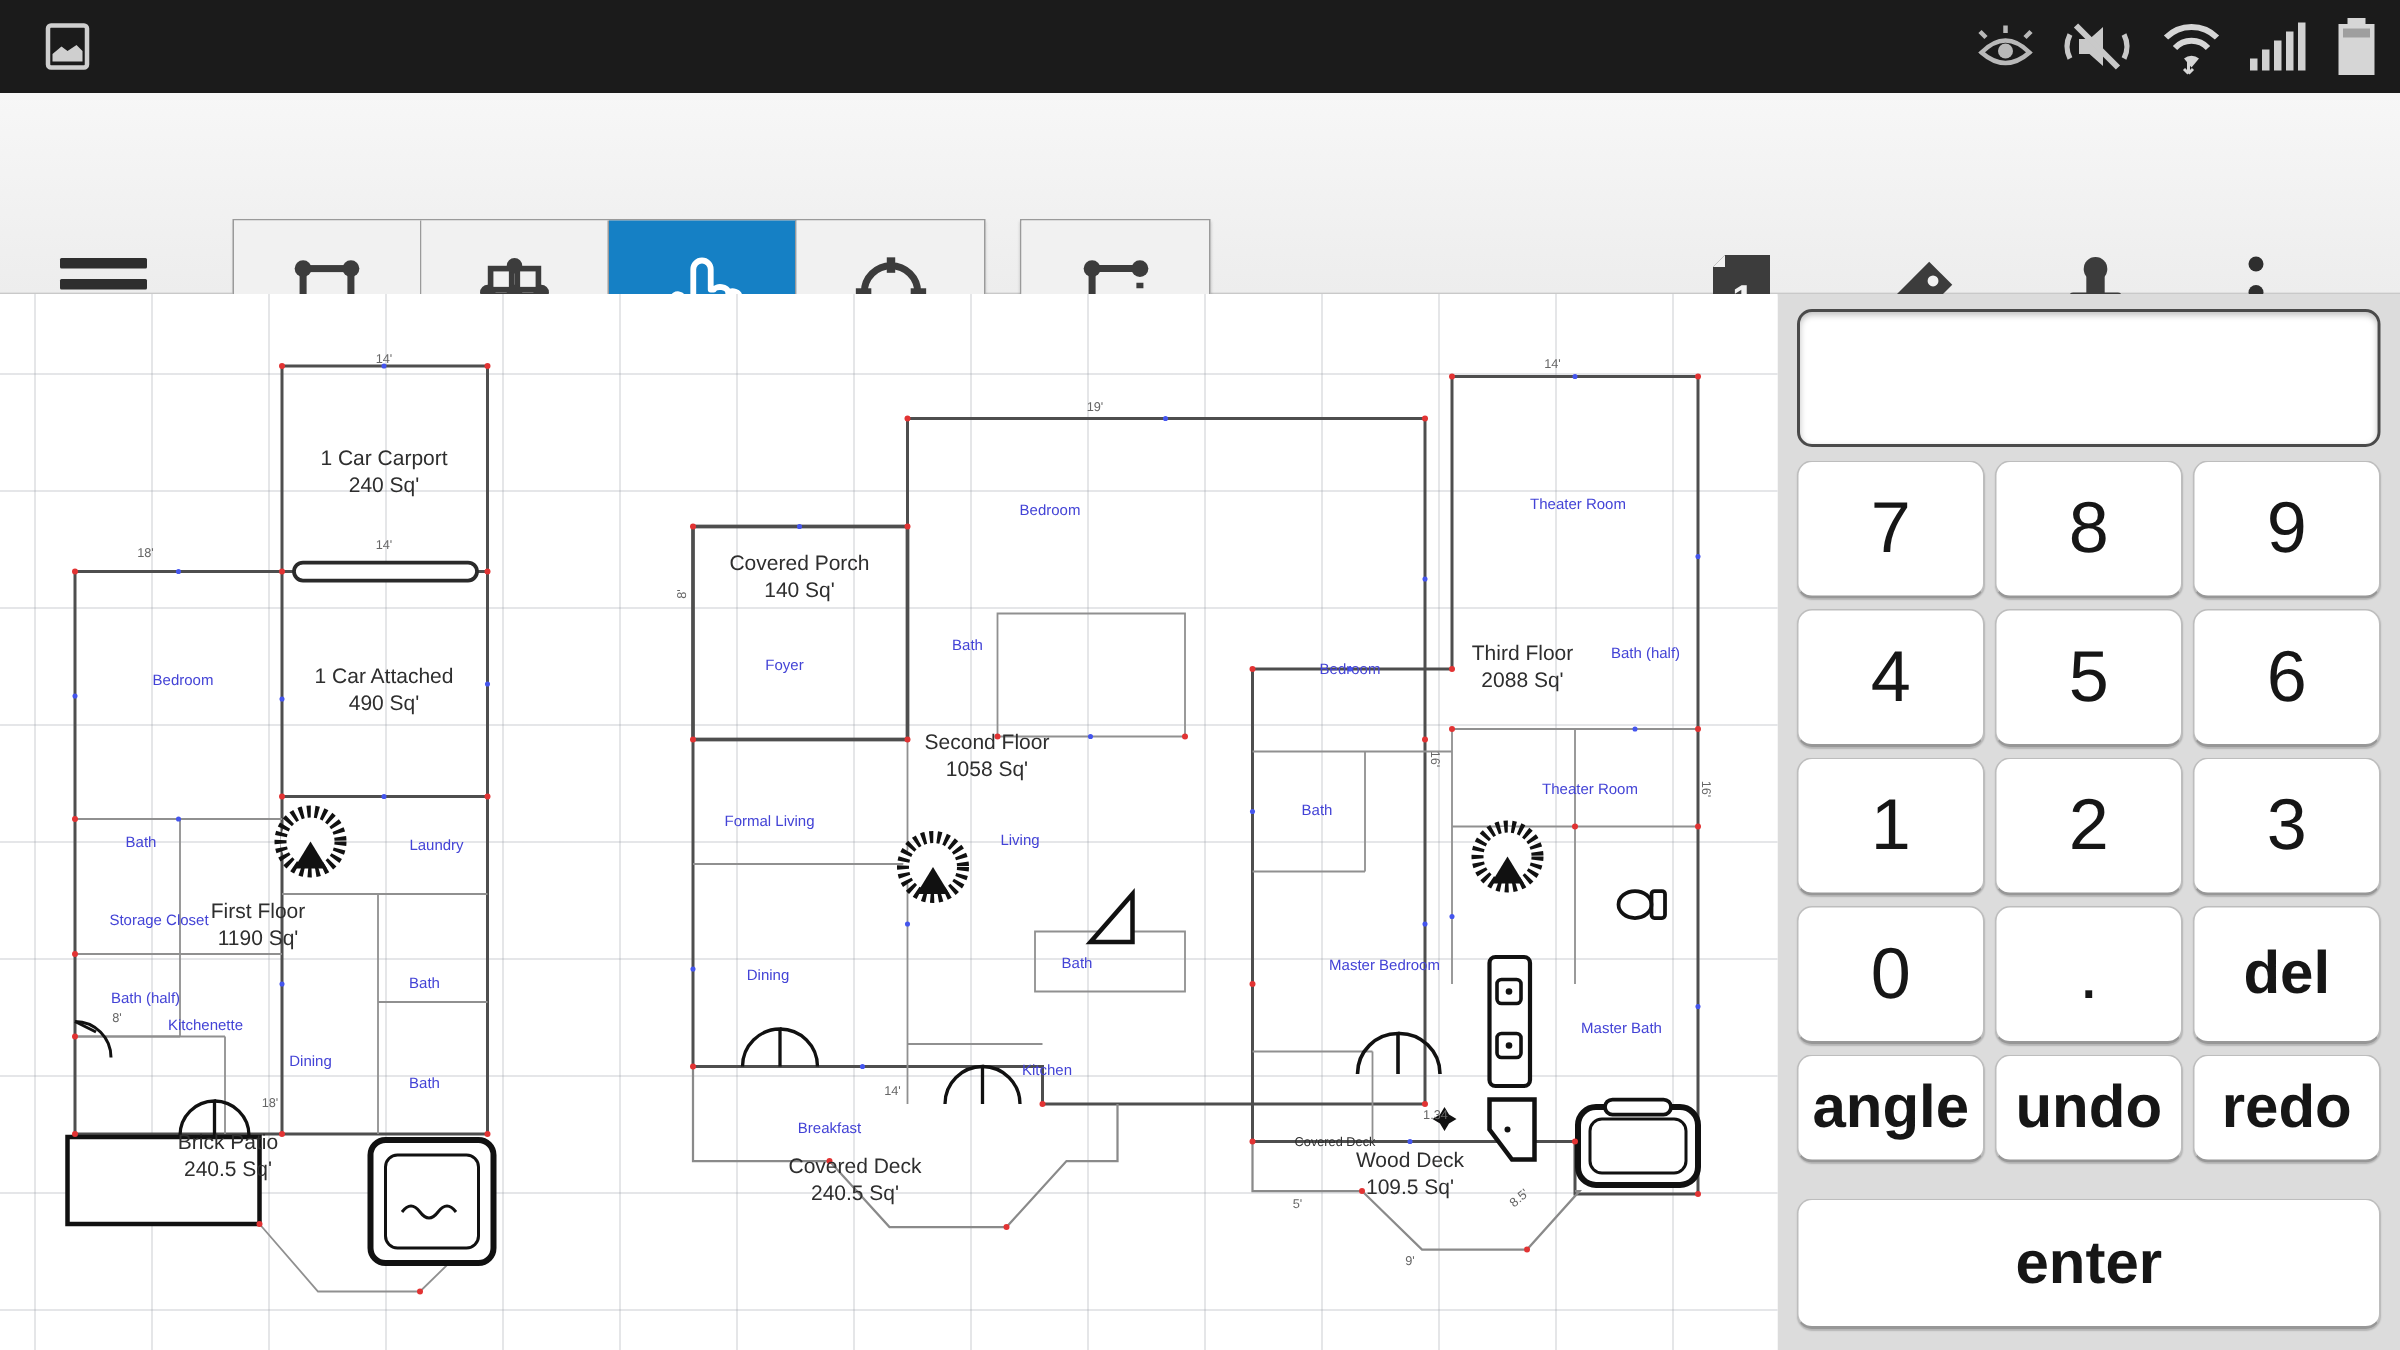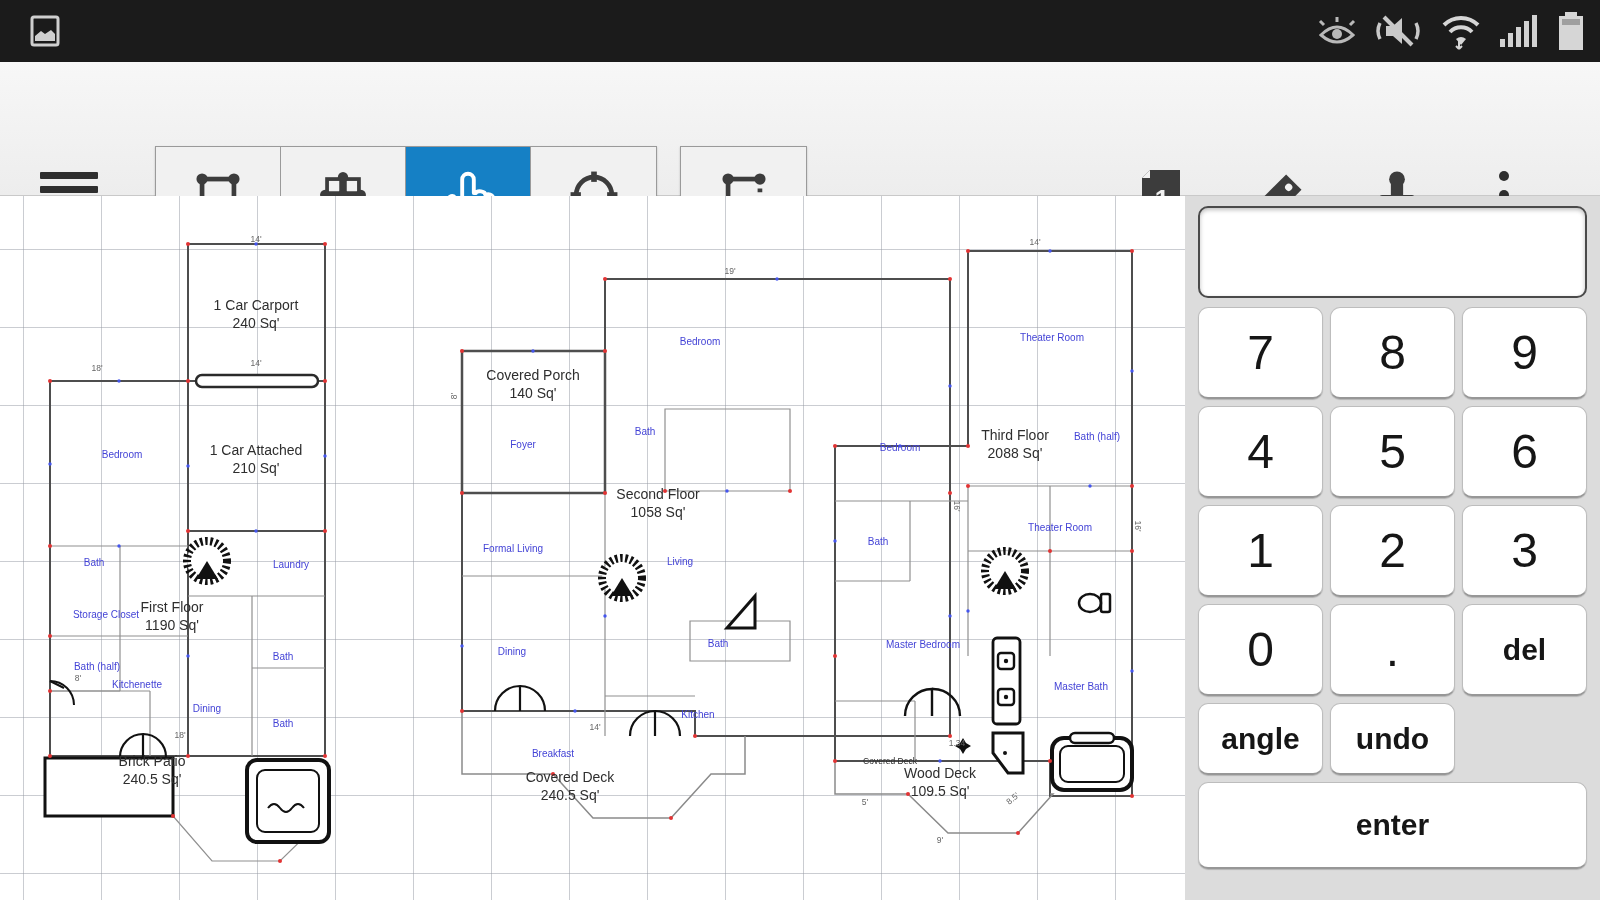--- a/index.html
+++ b/index.html
@@ -43,22 +43,22 @@
     padding:10px 13px 0 13px;}
   .kp-display{height:92px;background:#fff;border:2px solid #4a4a4a;border-radius:10px;
     box-shadow:inset 0 2px 4px rgba(0,0,0,.25);margin-bottom:9px;
     font-size:40px;padding:6px 14px;box-sizing:border-box;color:#111}
   .kp-grid{display:grid;grid-template-columns:repeat(3,1fr);
     grid-template-rows:92px 92px 92px 92px 72px;gap:7px;}
   .key{background:#fff;border:1px solid #bdbdbd;border-bottom:2px solid #979797;
     border-radius:10px;display:flex;align-items:center;justify-content:center;
     box-shadow:0 1px 1px rgba(0,0,0,.18);cursor:pointer;color:#161616;}
   .key.digit{font-size:48px;font-weight:400}
-  .key.word{font-size:30px;font-weight:bold}
-  .kp-enter{margin-top:7px;height:84px;font-size:30px;font-weight:bold}
+  .key.word{font-size:40px;font-weight:bold}
+  .kp-enter{margin-top:24px;height:84px;font-size:30px;font-weight:bold}
 </style>
 </head>
 <body>
 
 <div class="statusbar">
   <span class="sb-icon">
     <svg width="34" height="34" viewBox="0 0 34 34">
         <rect x="4" y="3" width="26" height="28" rx="2" fill="none" stroke="#cfcfcf" stroke-width="3"></rect>
         <path d="M7 22 l6-5 4 3 6-4 4 4 v7 H7 Z" fill="#cfcfcf"></path>
       </svg>
@@ -250,21 +250,21 @@
             <circle cx="216" cy="295" r="1.7"></circle>
         </g>
       </svg>
       <span class="lbl dim" style="left:216px;top:4px">14'</span>
       <span class="lbl area" style="left:216px;top:70px">1 Car Carport</span>
       <span class="lbl area" style="left:216px;top:88px">240 Sq'</span>
       <span class="lbl dim" style="left:57px;top:133px">18'</span>
       <span class="lbl dim" style="left:216px;top:128px">14'</span>
       <span class="lbl room" style="left:82px;top:218px">Bedroom</span>
       <span class="lbl area" style="left:216px;top:215px">1 Car Attached</span>
-      <span class="lbl area" style="left:216px;top:233px">210 Sq'</span>
+      <span class="lbl area" style="left:216px;top:233px">490 Sq'</span>
       <span class="lbl room" style="left:54px;top:326px">Bath</span>
       <span class="lbl room" style="left:251px;top:328px">Laundry</span>
       <span class="lbl area" style="left:132px;top:372px">First Floor</span>
       <span class="lbl area" style="left:132px;top:390px">1190 Sq'</span>
       <span class="lbl room" style="left:66px;top:378px">Storage  Closet</span>
       <span class="lbl room" style="left:243px;top:420px">Bath</span>
       <span class="lbl room" style="left:57px;top:430px">Bath (half)</span>
       <span class="lbl room" style="left:97px;top:448px">Kitchenette</span>
       <span class="lbl dim" style="left:38px;top:443px">8'</span>
       <span class="lbl room" style="left:167px;top:472px">Dining</span>
@@ -429,16 +429,17 @@
       <div class="key digit">5</div>
       <div class="key digit">6</div>
       <div class="key digit">1</div>
       <div class="key digit">2</div>
       <div class="key digit">3</div>
       <div class="key digit">0</div>
       <div class="key digit">.</div>
       <div class="key word">del</div>
       <div class="key word">angle</div>
       <div class="key word">undo</div>
+      <div class="key word">redo</div>
     </div>
     <div class="key word kp-enter">enter</div>
   </div>
 </div>
 
 </body></html>

